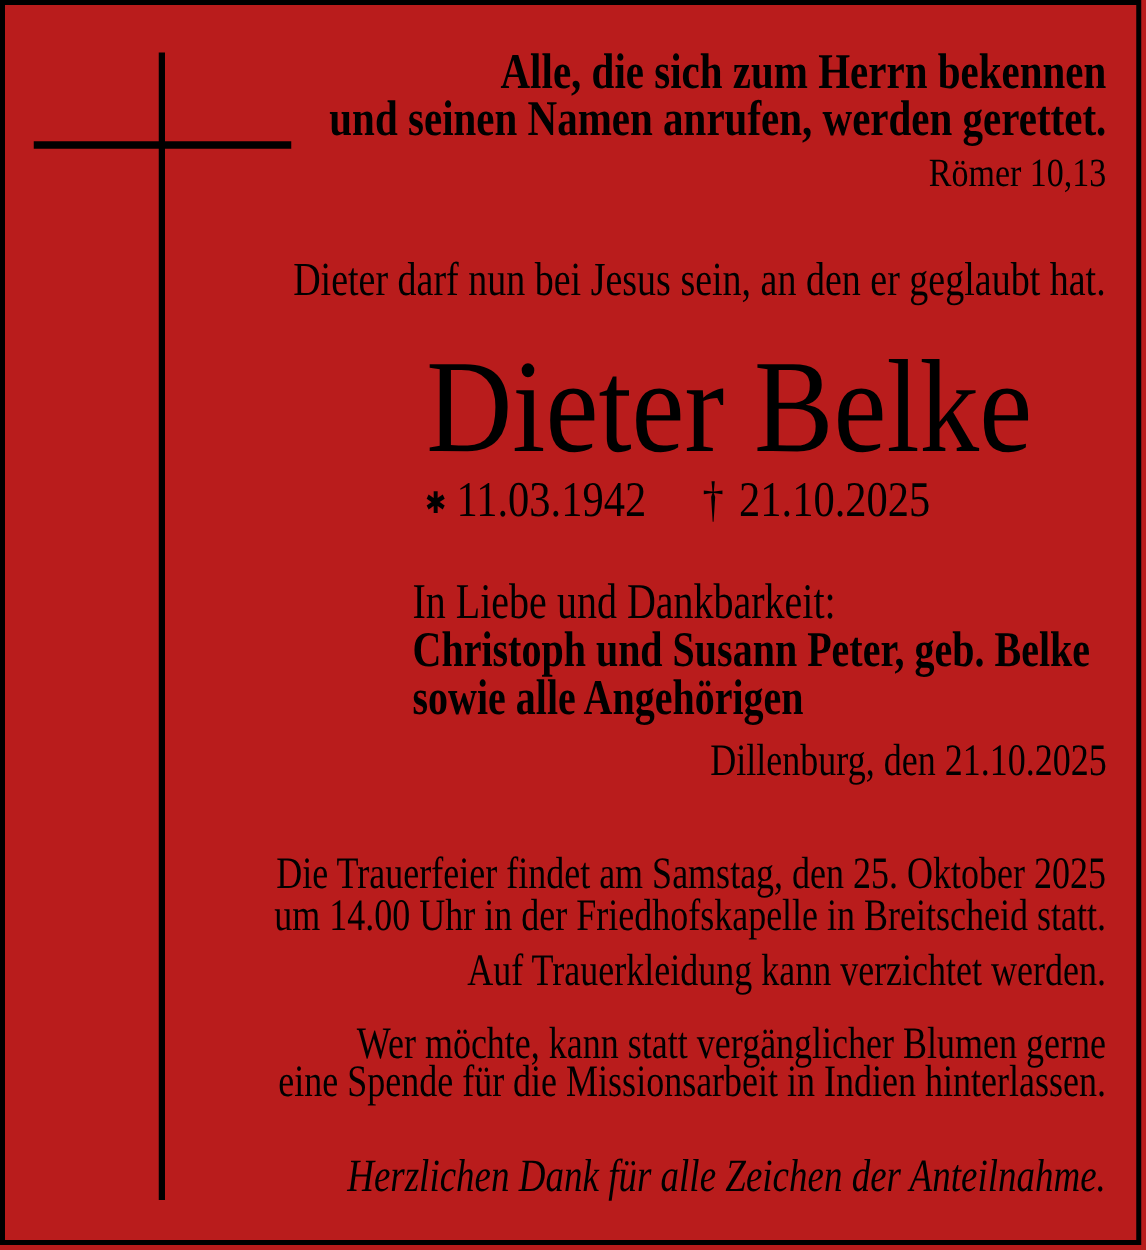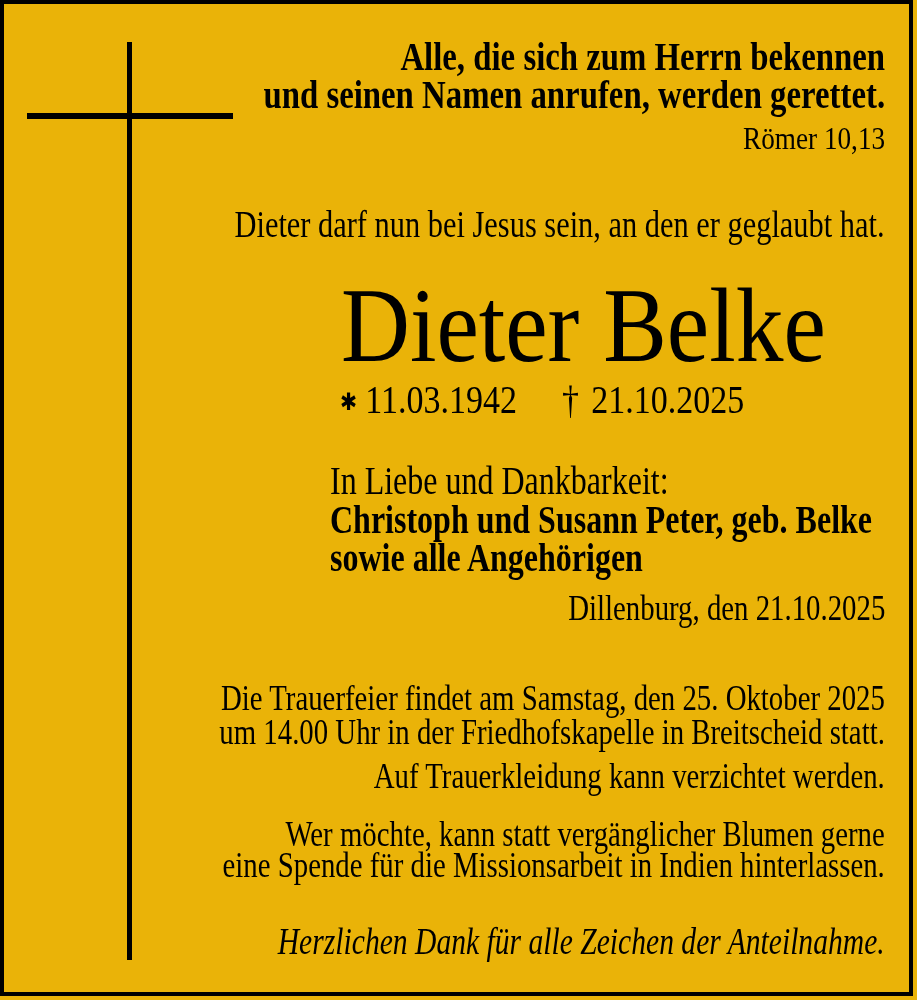--- a/index.html
+++ b/index.html
@@ -4,21 +4,21 @@
 <style>
   html, body {
     margin: 0;
     padding: 0;
     background: #ffffff;
   }
   .canvas {
     position: relative;
     width: 917px;
     height: 1000px;
-    background: #eab308;
+    background: #b91c1c;
     color: #000000;
     font-family: "Liberation Serif", "DejaVu Serif", serif;
     overflow: hidden;
   }
   .frame {
     position: absolute;
     left: 0; top: 0;
     width: 913px; height: 996px;
     border: 4px solid #000000;
     box-sizing: border-box;

